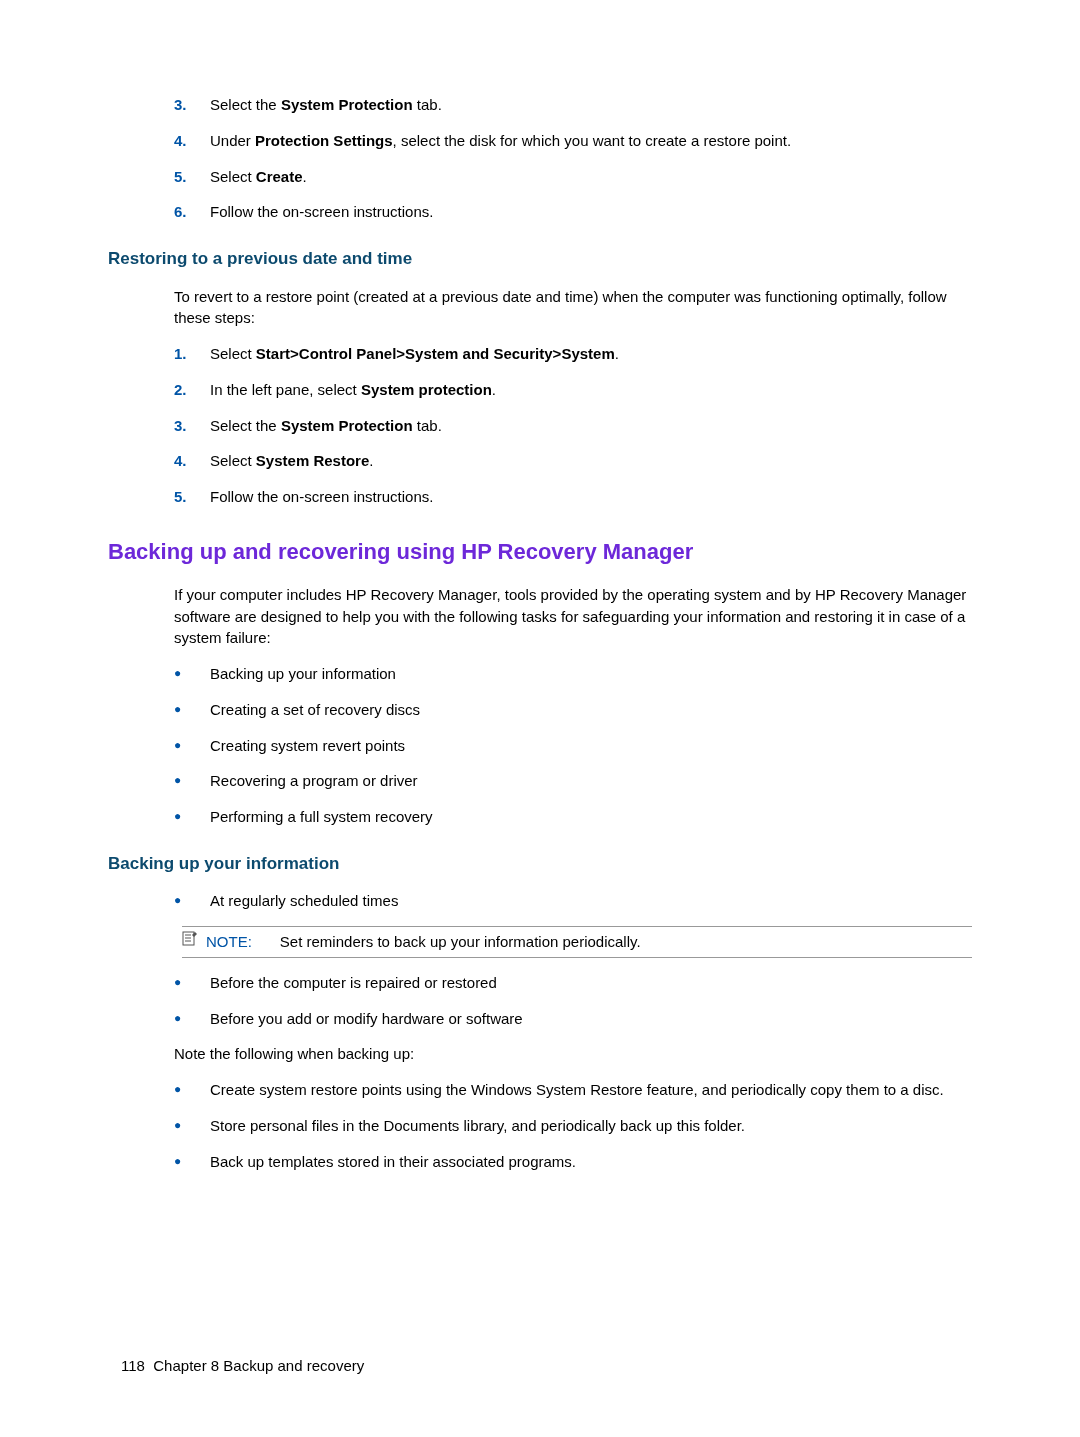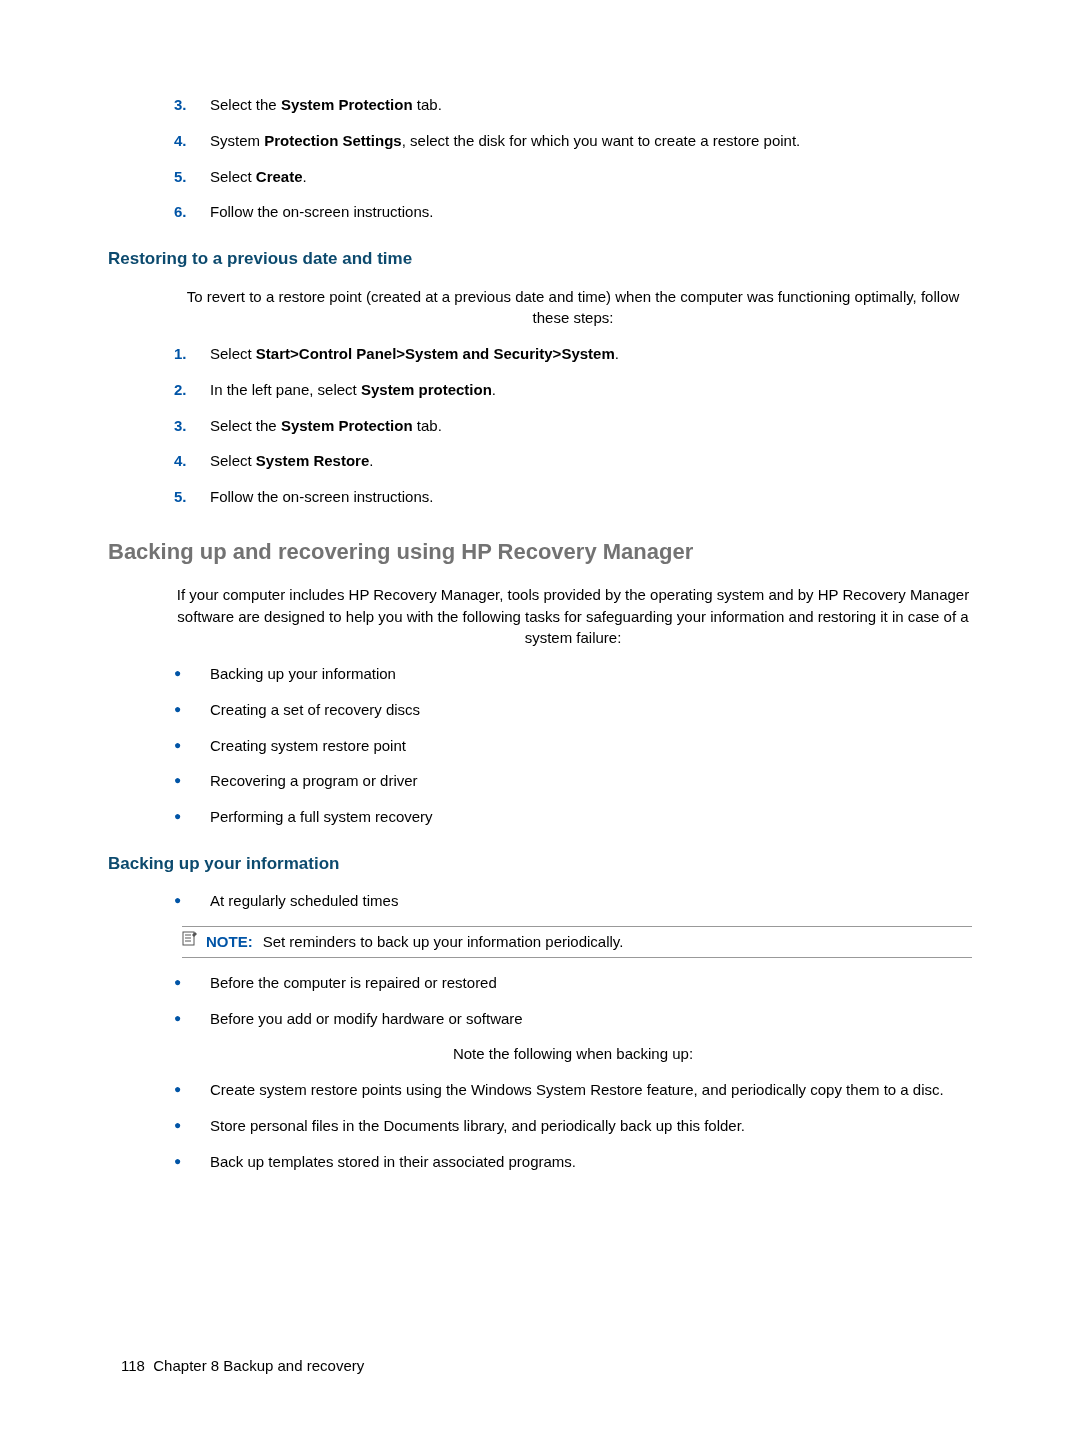--- a/index.html
+++ b/index.html
@@ -53,51 +53,50 @@
   .bullet-list .txt {
     flex: 1;
   }
   .h3 {
     color: #0c4a6e;
     font-weight: bold;
     font-size: 17px;
     margin: 24px 0 14px 0;
   }
   .h2 {
-    color: #737373;
+    color: #6d28d9;
     font-weight: bold;
     font-size: 22px;
     margin: 28px 0 16px 0;
   }
   .para {
     margin: 0 0 14px 0;
     padding-left: 66px;
-    text-align: center;
   }
   .bold {
     font-weight: bold;
   }
   .note-box {
     margin: 4px 0 14px 74px;
     border-top: 1px solid #999;
     border-bottom: 1px solid #999;
     padding: 4px 4px 4px 0;
     display: flex;
     align-items: flex-start;
   }
   .note-icon {
     width: 24px;
     flex-shrink: 0;
     color: #555;
     font-size: 14px;
   }
   .note-label {
     color: #0054a6;
-    font-weight: bold;
-    margin-right: 10px;
+    font-weight: normal;
+    margin-right: 28px;
   }
   .footer {
     position: absolute;
     left: 108px;
     bottom: 60px;
     font-size: 15px;
     margin-left: 13px;
   }
 </style>
 </head>
@@ -105,21 +104,21 @@
 
 <div class="page">
 
   <div class="ordered-list">
       <div class="item">
         <span class="num">3.</span>
         <span class="txt"><span>Select the </span><span class="bold">System Protection</span><span> tab.</span></span>
       </div>
       <div class="item">
         <span class="num">4.</span>
-        <span class="txt"><span>System </span><span class="bold">Protection Settings</span><span>, select the disk for which you want to create a restore point.</span></span>
+        <span class="txt"><span>Under </span><span class="bold">Protection Settings</span><span>, select the disk for which you want to create a restore point.</span></span>
       </div>
       <div class="item">
         <span class="num">5.</span>
         <span class="txt"><span>Select </span><span class="bold">Create</span><span>.</span></span>
       </div>
       <div class="item">
         <span class="num">6.</span>
         <span class="txt"><span>Follow the on-screen instructions.</span></span>
       </div>
     </div>
@@ -155,21 +154,21 @@
       <div class="item">
         <span class="dot">●</span>
         <span class="txt">Backing up your information</span>
       </div>
       <div class="item">
         <span class="dot">●</span>
         <span class="txt">Creating a set of recovery discs</span>
       </div>
       <div class="item">
         <span class="dot">●</span>
-        <span class="txt">Creating system restore point</span>
+        <span class="txt">Creating system revert points</span>
       </div>
       <div class="item">
         <span class="dot">●</span>
         <span class="txt">Recovering a program or driver</span>
       </div>
       <div class="item">
         <span class="dot">●</span>
         <span class="txt">Performing a full system recovery</span>
       </div>
     </div>

